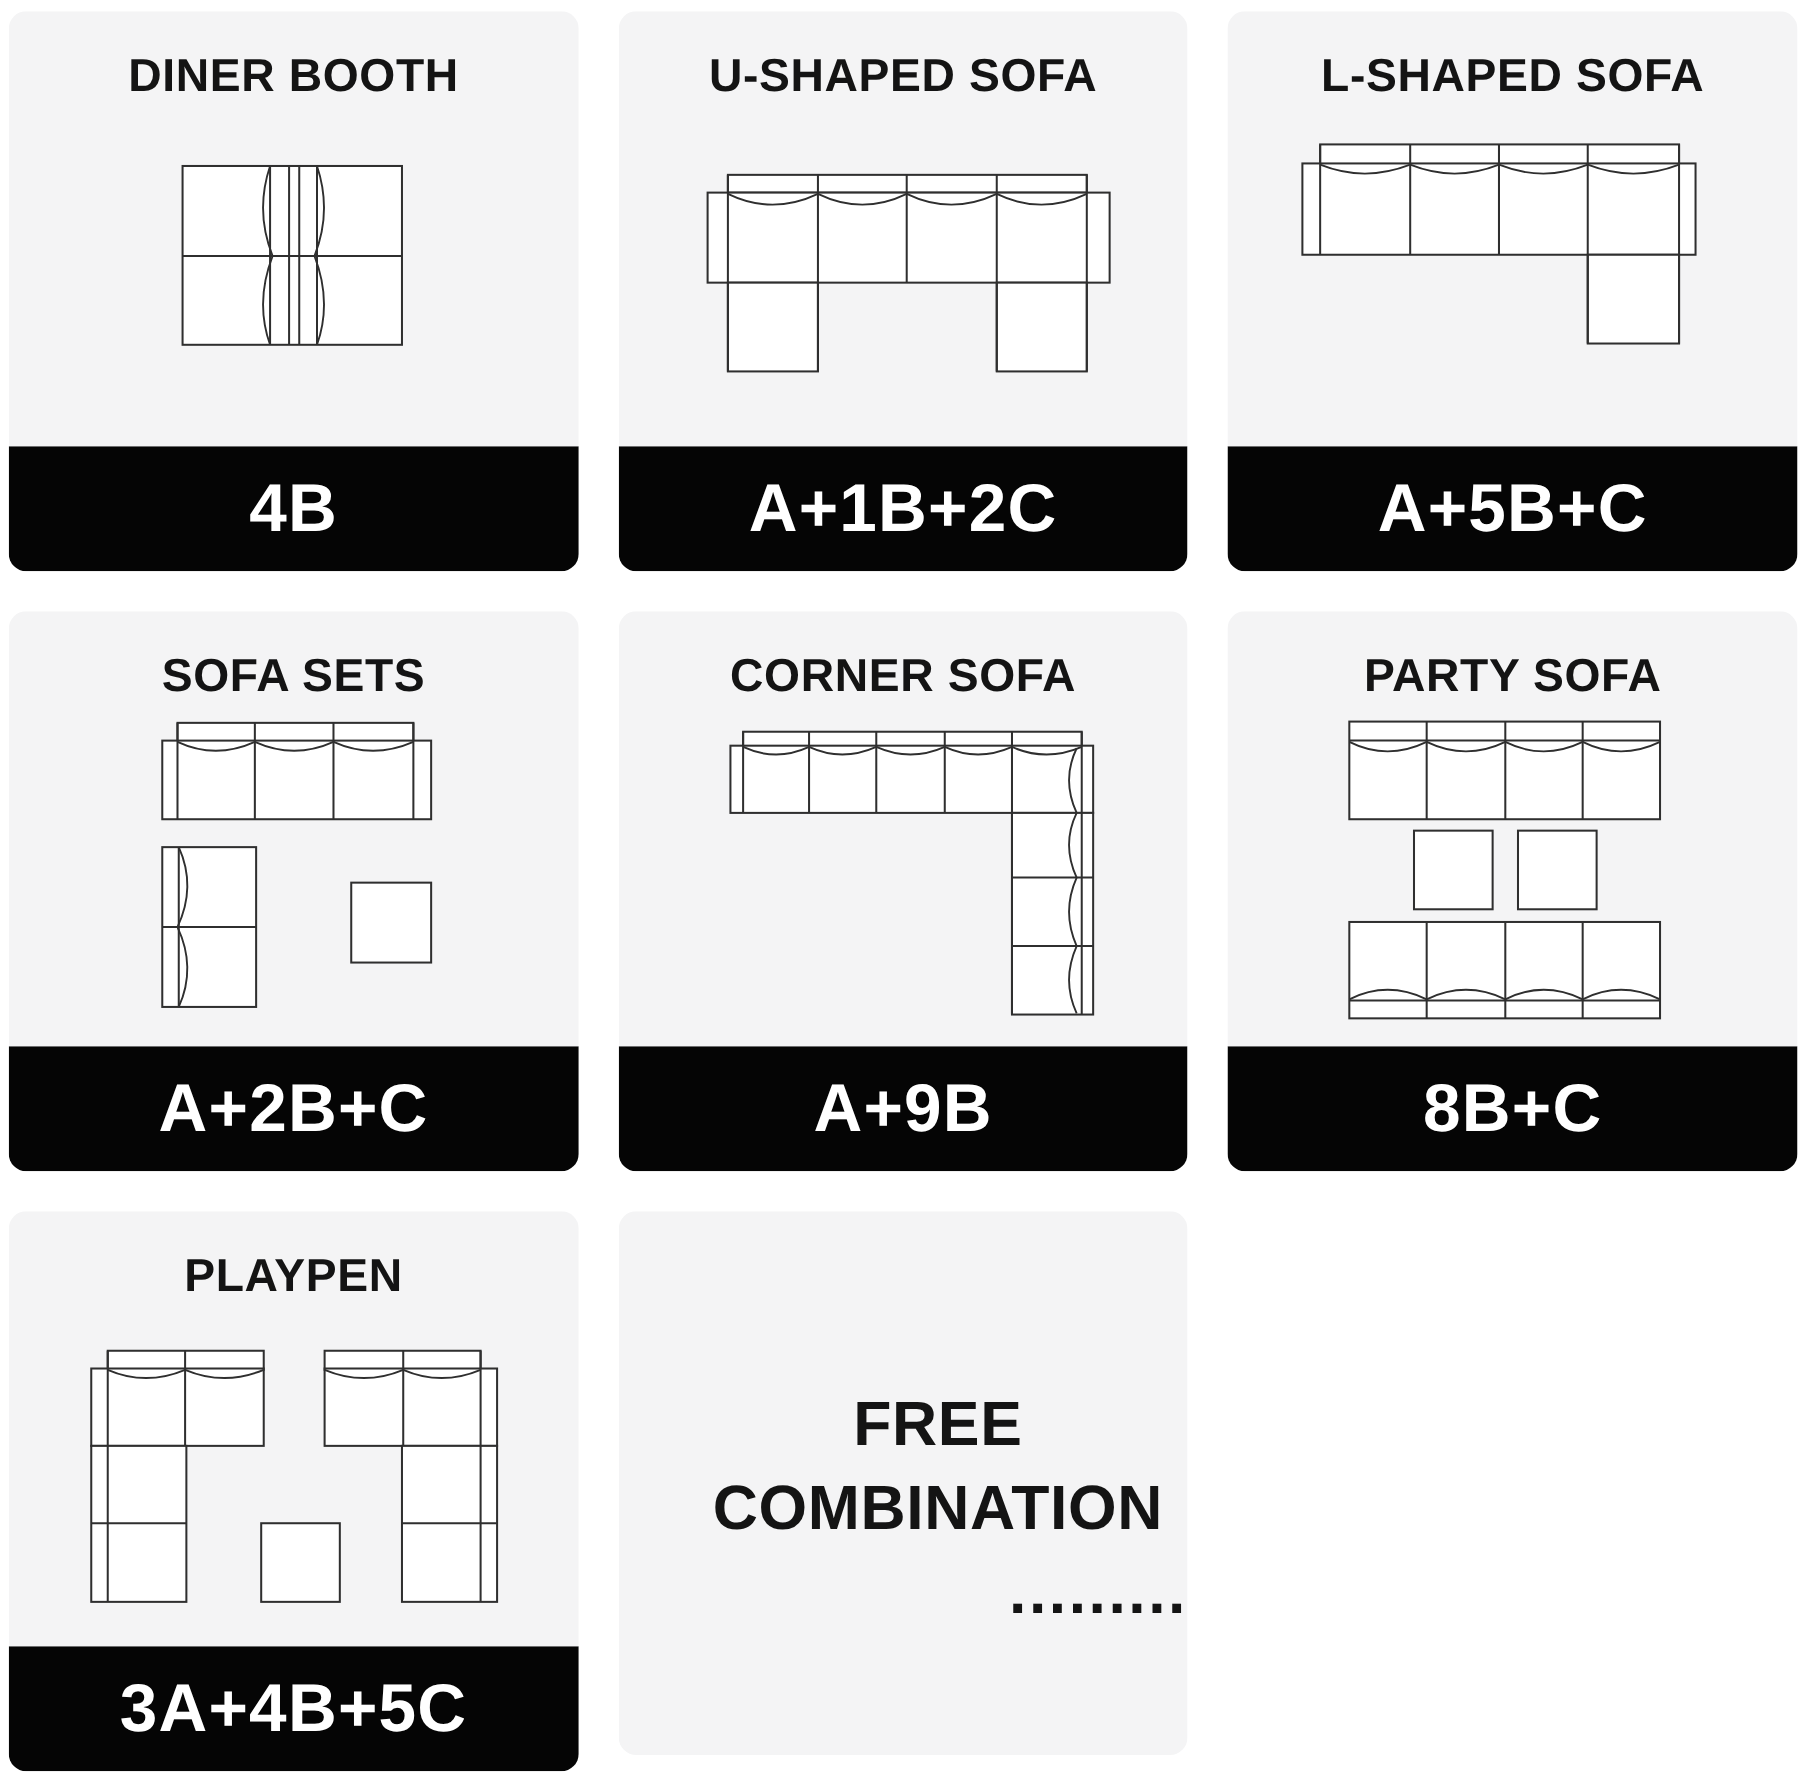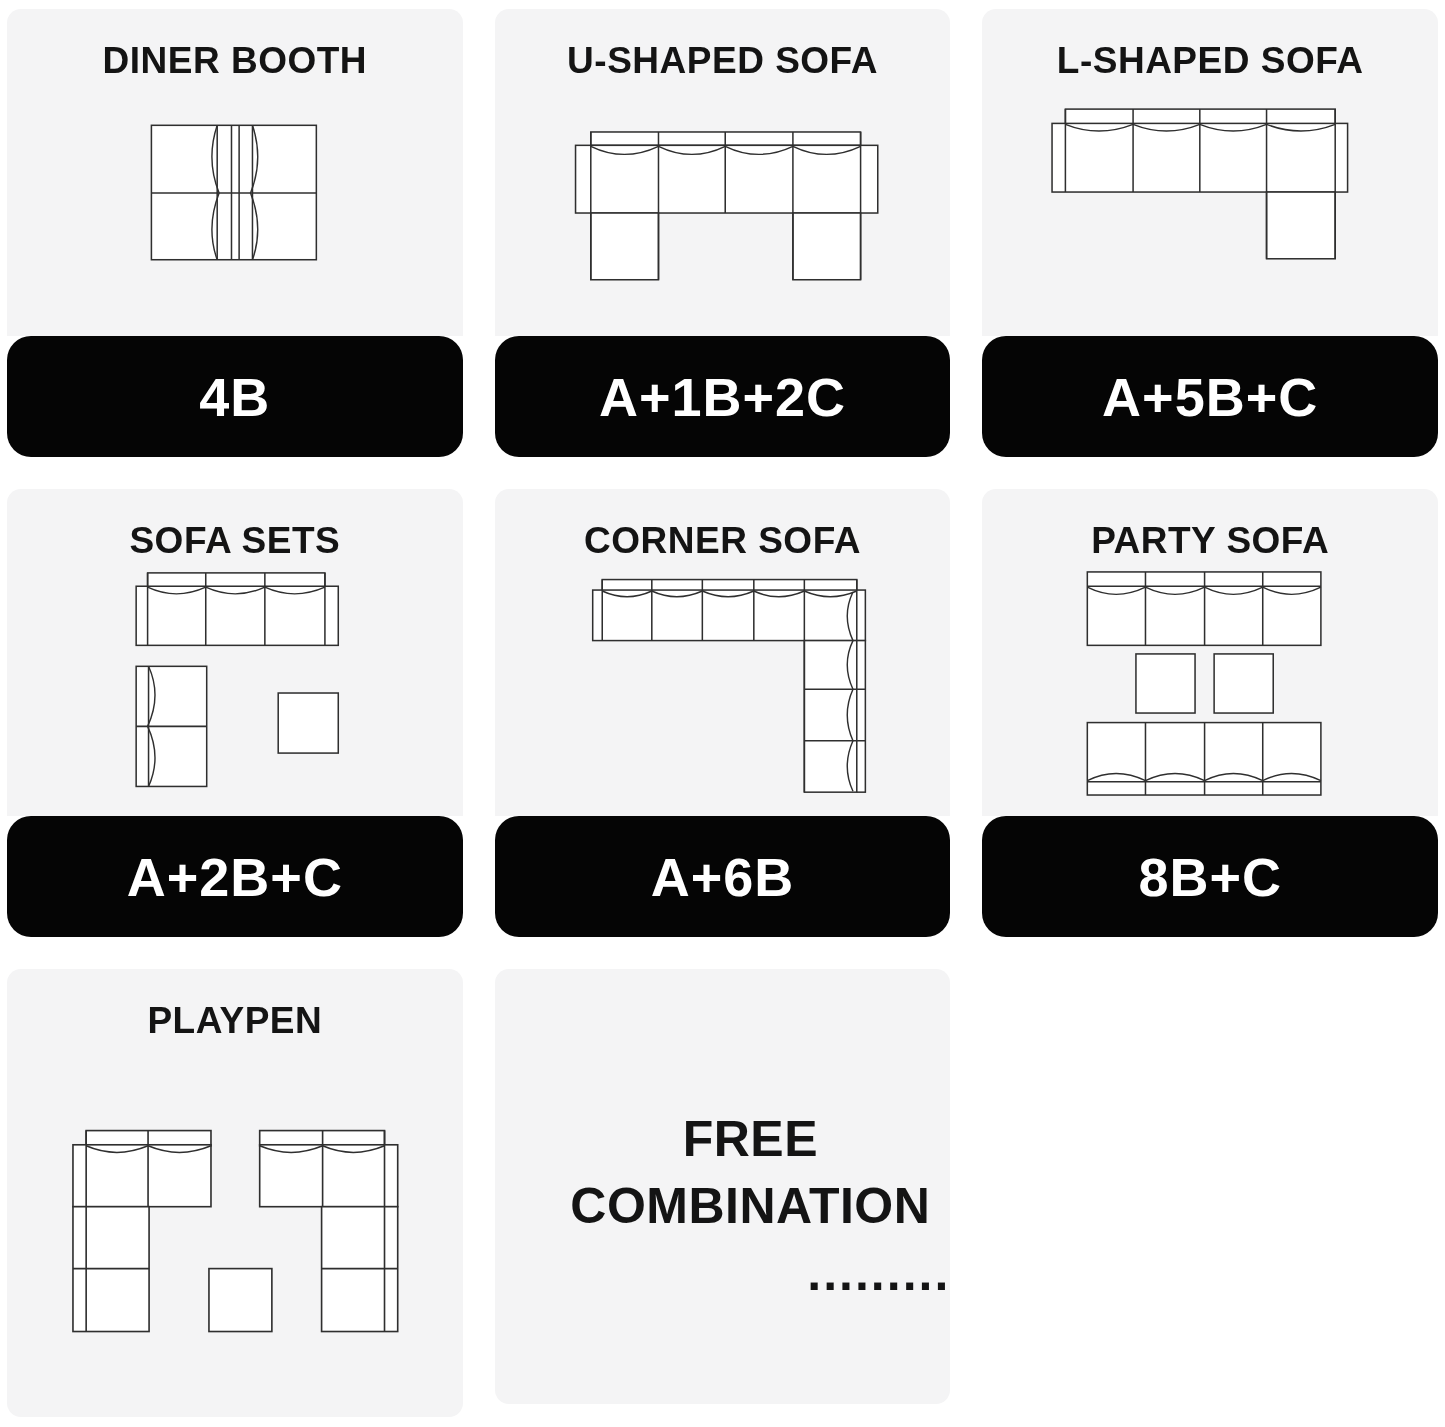--- a/index.html
+++ b/index.html
@@ -52,30 +52,29 @@
   .diagram{
     position:absolute;
     inset:0;
     width:100%;
     height:100%;
   }
   .m{fill:#ffffff;stroke:var(--line);stroke-width:1.6;}
   .ln{fill:none;stroke:var(--line);stroke-width:1.6;}
   .cv{fill:none;stroke:var(--line);stroke-width:1.5;}
   .card-banner{
-    height:121px;
+    height:100px;
     background:var(--banner-bg);
     color:var(--banner-text);
     display:flex;
     align-items:center;
     justify-content:center;
     font-size:54px;
     font-weight:bold;
     letter-spacing:1px;
-    border-radius:24px;
   }
   .card.short{
     height:435px;
   }
   .free-body{
     display:flex;
     flex-direction:column;
     align-items:flex-end;
     justify-content:center;
     padding-top:40px;
@@ -179,21 +178,21 @@
       <svg class="diagram" viewBox="0 0 449 343">
         <rect class="m" x="98" y="95" width="267" height="12"></rect>
         <rect class="m" x="88" y="106" width="286" height="53"></rect>
         <rect class="m" x="310" y="159" width="64" height="159"></rect>
         <path class="ln" d="M98,95 V159 M150,95 V159 M203,95 V159 M257,95 V159 M310,95 V318 M365,95 V318 M310,210 H374 M310,264 H374"></path>
         <path class="cv" d="M98,107 Q124,119 150,107 M150,107 Q176,119 203,107 M203,107 Q230,119 257,107 M257,107 Q283,119 310,107 M310,107 Q337,119 365,107"></path>
         <path class="cv" d="M361,108 Q349,133 361,159 Q349,184 361,210 Q349,237 361,264 Q349,291 361,317"></path>
       </svg>
     </div>
     <div class="card-banner">
-      <span>A+6B</span>
+      <span>A+9B</span>
     </div>
   </div>
 
   <div class="card">
     <div class="card-body">
       <h2 class="card-title">PARTY SOFA</h2>
       <svg class="diagram" viewBox="0 0 449 343">
         <rect class="m" x="96" y="87" width="245" height="77"></rect>
         <rect class="m" x="147" y="173" width="62" height="62"></rect>
         <rect class="m" x="229" y="173" width="62" height="62"></rect>
@@ -216,20 +215,23 @@
         <rect class="m" x="65" y="124" width="136" height="61"></rect>
         <rect class="m" x="65" y="185" width="75" height="123"></rect>
         <rect class="m" x="249" y="110" width="123" height="15"></rect>
         <rect class="m" x="249" y="124" width="136" height="61"></rect>
         <rect class="m" x="310" y="185" width="75" height="123"></rect>
         <rect class="m" x="199" y="246" width="62" height="62"></rect>
         <path class="ln" d="M78,110 V308 M139,110 V185 M65,246 H140 M372,110 V308 M311,110 V185 M310,246 H385"></path>
         <path class="cv" d="M78,125 Q108,138 139,125 M139,125 Q170,138 201,125 M249,125 Q280,138 311,125 M311,125 Q341,138 372,125"></path>
       </svg>
     </div>
+    <div class="card-banner">
+      <span>3A+4B+5C</span>
+    </div>
   </div>
 
   <div class="card short">
     <div class="card-body free-body">
       <h2 class="free-title">FREE COMBINATION</h2>
       <p class="free-dots">.........</p>
     </div>
   </div>
 
 </div>

